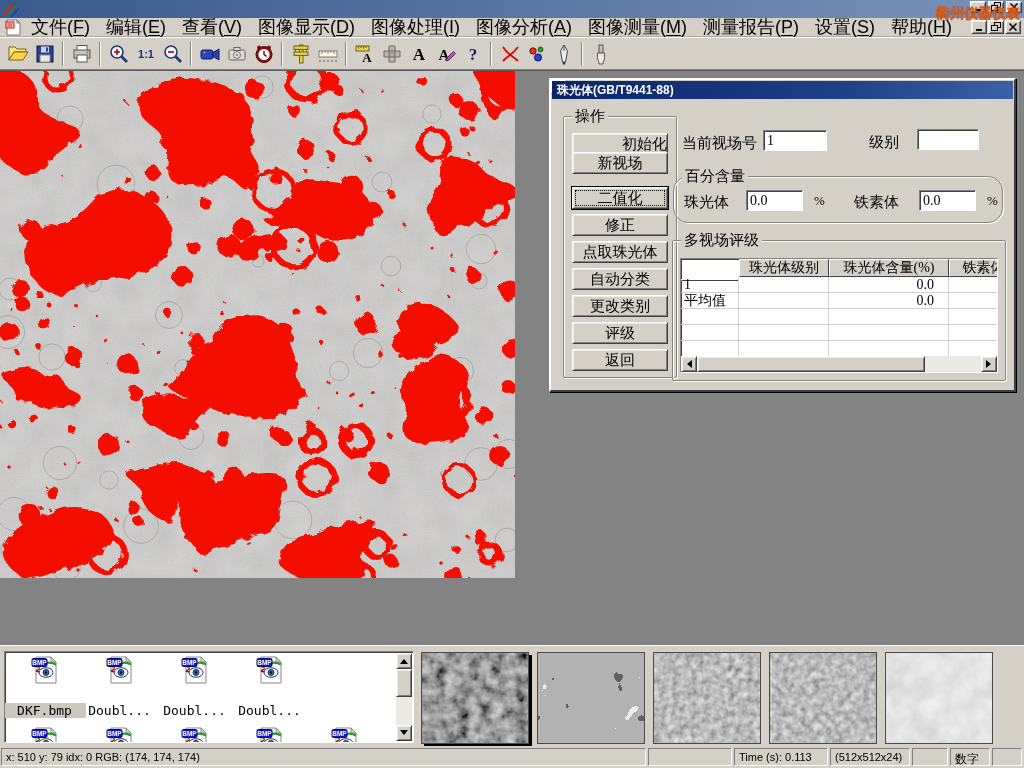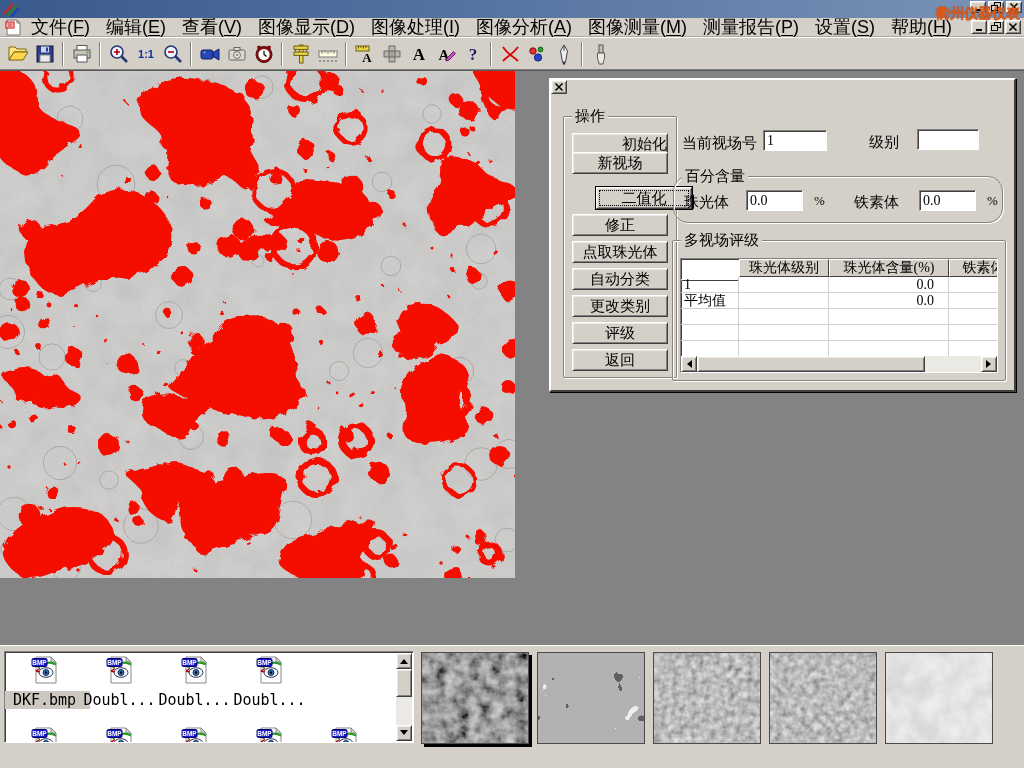--- a/index.html
+++ b/index.html
@@ -83,22 +83,22 @@
   .arrow-u{width:0;height:0;border:4px solid transparent;border-bottom:5px solid #000;margin-bottom:3px;}
   .arrow-d{width:0;height:0;border:4px solid transparent;border-top:5px solid #000;margin-top:3px;}
   
   .bottom-panel{position:absolute;left:0;top:645px;width:1024px;height:101px;background:#d4d0c8;
     border-top:1px solid #ffffff;}
   .filelist{position:absolute;left:4px;top:5px;width:410px;height:92px;background:#ffffff;
     border:1px solid;border-color:#808080 #ffffff #ffffff #808080;box-shadow:inset 1px 1px 0 #404040;
     overflow:hidden;}
   .file-row{position:absolute;left:2px;display:flex;}
   .file-item{width:75px;display:flex;flex-direction:column;align-items:center;}
-  .file-label{font-family:"DejaVu Sans Mono","Liberation Mono",monospace;font-size:15px;
-    margin-top:2px;padding:0 14px;white-space:nowrap;color:#000;}
+  .file-label{font-family:"DejaVu Sans Mono","Liberation Mono",monospace;font-size:13px;
+    margin-top:14px;padding:0 14px;white-space:nowrap;color:#000;}
   .file-label.sel{background:#ccc8c0;}
   .vscroll{position:absolute;right:1px;top:1px;width:16px;height:88px;background:#ebe9e3;}
   .vthumb{position:absolute;left:0;top:16px;width:16px;height:28px;}
   .thumb{position:absolute;top:6px;width:108px;height:92px;border:1px solid #4a4a4a;overflow:hidden;background:#888;}
   .thumb.sel{box-shadow:3px 3px 0 #000;}
   .thumb svg{display:block;}
   
   .statusbar{position:absolute;left:0;top:746px;width:1024px;height:22px;background:#d4d0c8;
     display:flex;align-items:stretch;padding:2px 2px 2px 1px;gap:2px;}
   .sb-panel{border:1px solid;border-color:#808080 #ffffff #ffffff #808080;
@@ -656,33 +656,36 @@
             <circle cx="327" cy="95" r="1.3"></circle>
             <circle cx="280" cy="104" r="1.1"></circle>
             <circle cx="22" cy="101" r="1.0"></circle>
             <circle cx="36" cy="33" r="1.9"></circle>
             <circle cx="7" cy="394" r="1.7"></circle>
  </g>
 </svg></div>
   </div>
 
   <div class="dialog">
+    <div class="dlg-titlebar">
+      <span class="dlg-title">珠光体(GB/T9441-88)</span>
+    </div>
     <span class="winbtn raised" id="dlg-close" style="height: 14px;">
         <svg width="12" height="12" viewBox="0 0 12 12" xmlns="http://www.w3.org/2000/svg">
           <path d="M2.5 2.5l7 7M9.5 2.5l-7 7" stroke="#000" stroke-width="1.5"></path>
         </svg>
       </span>
 
     <div class="groupbox" style="left:12px;top:36px;width:114px;height:262px;">
       <span class="grouplabel">操作</span>
     </div>
     <div id="dlg-buttons">
         <div class="dlg-btn raised" style="top: 53px; text-align: right;">初始化</div>
         <div class="dlg-btn raised" style="top: 72px;">新视场</div>
-        <div class="dlg-btn raised focused" style="top: 107px; margin-left: 24px;">二值化</div>
+        <div class="dlg-btn raised focused" style="top: 107px;">二值化</div>
         <div class="dlg-btn raised" style="top: 134px;">修正</div>
         <div class="dlg-btn raised" style="top: 161px;">点取珠光体</div>
         <div class="dlg-btn raised" style="top: 188px;">自动分类</div>
         <div class="dlg-btn raised" style="top: 215px;">更改类别</div>
         <div class="dlg-btn raised" style="top: 242px;">评级</div>
         <div class="dlg-btn raised" style="top: 269px;">返回</div>
       </div>
 
     <span class="dlg-label" style="left:131px;top:54px;">当前视场号</span>
     <div class="field" style="position:absolute;left:212px;top:50px;width:64px;height:21px;">1</div>
@@ -979,13 +982,22 @@
                 </feComponentTransfer>
    </filter>
             </defs>
    <rect width="106" height="90" fill="#9a9a9a"></rect>
    <rect width="106" height="90" filter="url(#tf4)"></rect>
           </svg>
         </div>
       </div>
   </div>
 
+  <div class="statusbar">
+    <span class="sb-panel sb-pos">x: 510 y: 79 idx: 0  RGB: (174, 174, 174)</span>
+    <span class="sb-panel" style="width:84px;"></span>
+    <span class="sb-panel" style="width:94px;">Time (s): 0.113</span>
+    <span class="sb-panel" style="width:80px;">(512x512x24)</span>
+    <span class="sb-panel" style="width:36px;"></span>
+    <span class="sb-panel" style="width:40px;font-size:12px;">数字</span>
+    <span class="sb-panel" style="width:30px;"></span>
+  </div>
 </div>
 
 </body></html>

